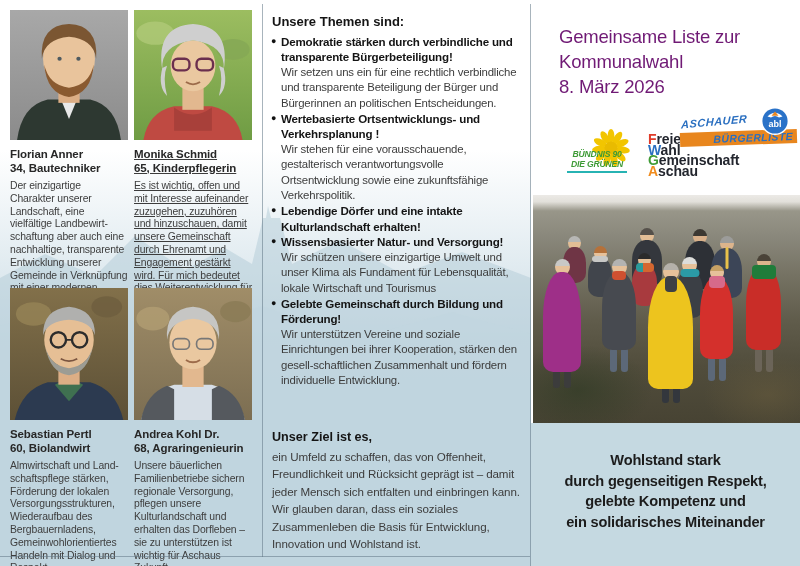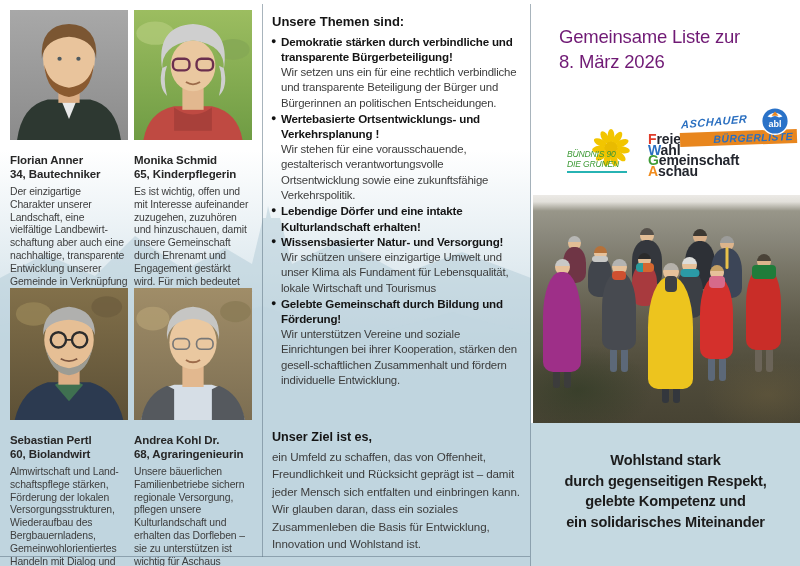--- a/index.html
+++ b/index.html
@@ -10,21 +10,21 @@
   .wash{position:absolute;left:0;top:150px;width:531px;height:416px;
     background:linear-gradient(180deg,rgba(202,220,229,0) 0%,rgba(202,220,229,.45) 22%,rgba(201,219,228,.9) 45%,#c9dbe4 62%,#cbdde6 100%);}
   .wm{position:absolute;left:0;top:166px;width:531px;height:400px;}
   
   .vline{position:absolute;width:1px;background:rgba(96,118,133,.55);}
   .hline{position:absolute;height:1px;background:rgba(96,118,133,.55);}
 
   
   .card{position:absolute;width:118px;}
   .card svg.portrait{display:block;width:118px;}
-  .cname{font-size:11.5px;font-weight:bold;color:#272727;line-height:13.5px;margin-top:14px;letter-spacing:-.1px;}
+  .cname{font-size:11.5px;font-weight:bold;color:#272727;line-height:13.5px;margin-top:8px;letter-spacing:-.1px;}
   .cbio{font-size:10.4px;line-height:12.8px;color:#3d3d3d;margin-top:5px;letter-spacing:-.12px;}
 
   
   .mid{position:absolute;left:263px;top:0;width:267px;height:446px;padding:14px 6px 0 9px;}
   .mhead{font-size:13px;font-weight:bold;color:#141414;margin-bottom:5px;}
   .topic{position:relative;padding-left:9px;}
   .dot{position:absolute;left:-1px;top:2px;font-size:9px;color:#111;}
   .tt{font-size:11.6px;font-weight:bold;color:#141414;line-height:15.4px;letter-spacing:-.18px;}
   .tb{font-size:11.4px;line-height:15.4px;color:#3c3c3c;letter-spacing:-.18px;}
   .goal{position:absolute;left:9px;top:430px;width:252px;}
@@ -33,21 +33,21 @@
 
   
   .right{position:absolute;left:531px;top:0;width:269px;height:566px;background:#ffffff;}
   .rtitle{position:absolute;left:28px;top:24px;font-size:18.5px;line-height:25px;color:#701a75;letter-spacing:-.2px;}
   .band{position:absolute;left:0;top:423px;width:269px;height:143px;background:#c5d9e1;}
   .slogan{position:absolute;left:0;top:450px;width:269px;text-align:center;
     font-size:14.6px;font-weight:bold;color:#1c1c1c;line-height:20.5px;letter-spacing:-.2px;}
 
   
   .gruene{position:absolute;left:36px;top:150px;width:60px;}
-  .gl{font-size:8.6px;font-weight:normal;font-style:italic;color:#3d9a35;line-height:9.5px;text-align:left;letter-spacing:-.2px;}
+  .gl{font-size:8.6px;font-weight:bold;font-style:italic;color:#3d9a35;line-height:9.5px;text-align:center;letter-spacing:-.2px;}
   .gunder{height:2px;background:#27b3b3;margin-top:2px;}
   .sunflower{position:absolute;left:60px;top:128px;width:40px;height:40px;}
   .fwga{position:absolute;left:117px;top:134px;font-size:14px;font-weight:bold;line-height:10.6px;letter-spacing:-.1px;color:#23262e;}
   .fwga .i-f{color:#e03c2a}.fwga .i-w{color:#2a6fc0}.fwga .i-g{color:#3f9b35}.fwga .i-a{color:#f08c1e}
   .abl-top{position:absolute;left:150px;top:114px;width:100px;font-size:11px;font-weight:bold;font-style:italic;
     color:#2a6fc0;transform:rotate(-5deg) skewX(-6deg);letter-spacing:.5px;}
   .abl-bar{position:absolute;left:149px;top:131px;width:117px;height:14px;background:#e8861e;transform:rotate(-2deg);
     font-size:10.5px;font-weight:bold;font-style:italic;color:#2a6fc0;text-align:right;padding:1px 4px 0 0;letter-spacing:.4px;}
   .abl-badge{position:absolute;left:229px;top:106px;width:30px;height:30px;}
 
@@ -92,21 +92,21 @@
       <path d="M27 42 Q25 13 50 12 Q75 13 73 42 Q71 25 50 23 Q29 25 27 42 Z" fill="#7b5632"></path>
       <path d="M29 47 Q31 72 50 75 Q69 72 71 47 Q67 65 50 67 Q33 65 29 47 Z" fill="#8a5a30"></path>
       <circle cx="42" cy="42" r="1.8" fill="#4e5a60"></circle>
         <circle cx="58" cy="42" r="1.8" fill="#4e5a60"></circle>
     </svg>
     <div class="cname">Florian Anner</div>
     <div class="cname" style="margin-top:0;">34, Bautechniker</div>
     <div class="cbio">Der einzigartige Charakter unserer Landschaft, eine vielfältige Landbewirt-schaftung aber auch eine nachhaltige, transparente Entwicklung unserer Gemeinde in Verknüpfung mit einer modernen Gesellschaftsstruktur liegt mir am Herzen.</div>
   </div>
 
-  <div class="card" style="left:134px;top:10px;">
+  <div class="card" style="left:134px;top:10px;text-decoration:underline;">
     <svg class="portrait" viewBox="0 0 100 112" height="130" preserveAspectRatio="none">
       <defs>
           <linearGradient id="bg2" x1="0" y1="0" x2="0" y2="1">
         <stop offset="0" stop-color="#9cbd60"></stop>
             <stop offset="1" stop-color="#6f9c44"></stop>
           </linearGradient>
         </defs>
       <rect width="100" height="112" fill="url(#bg2)"></rect>
       <ellipse cx="18" cy="20" rx="16" ry="10" fill="#b3cc7c" opacity=".7"></ellipse>
       <ellipse cx="84" cy="34" rx="14" ry="9" fill="#85a855" opacity=".8"></ellipse>
@@ -209,20 +209,21 @@
 
     <div class="goal">
       <div class="ghead">Unser Ziel ist es,</div>
       <div class="gbody">ein Umfeld zu schaffen, das von Offenheit, Freundlichkeit und Rücksicht geprägt ist – damit jeder Mensch sich entfalten und einbringen kann. Wir glauben daran, dass ein soziales Zusammenleben die Basis für Entwicklung, Innovation und Wohlstand ist.</div>
     </div>
   </div>
 
   <div class="right">
     <div class="rtitle">
       <div>Gemeinsame Liste zur</div>
+      <div>Kommunalwahl</div>
       <div>8. März 2026</div>
     </div>
 
     <svg class="sunflower" viewBox="0 0 40 40">
       <g fill="#f2c500">
         <ellipse cx="20" cy="8" rx="3.4" ry="7"></ellipse>
         <ellipse cx="20" cy="8" rx="3.4" ry="7" transform="rotate(33 20 20)"></ellipse>
         <ellipse cx="20" cy="8" rx="3.4" ry="7" transform="rotate(66 20 20)"></ellipse>
         <ellipse cx="20" cy="8" rx="3.4" ry="7" transform="rotate(99 20 20)"></ellipse>
         <ellipse cx="20" cy="8" rx="3.4" ry="7" transform="rotate(132 20 20)"></ellipse>

